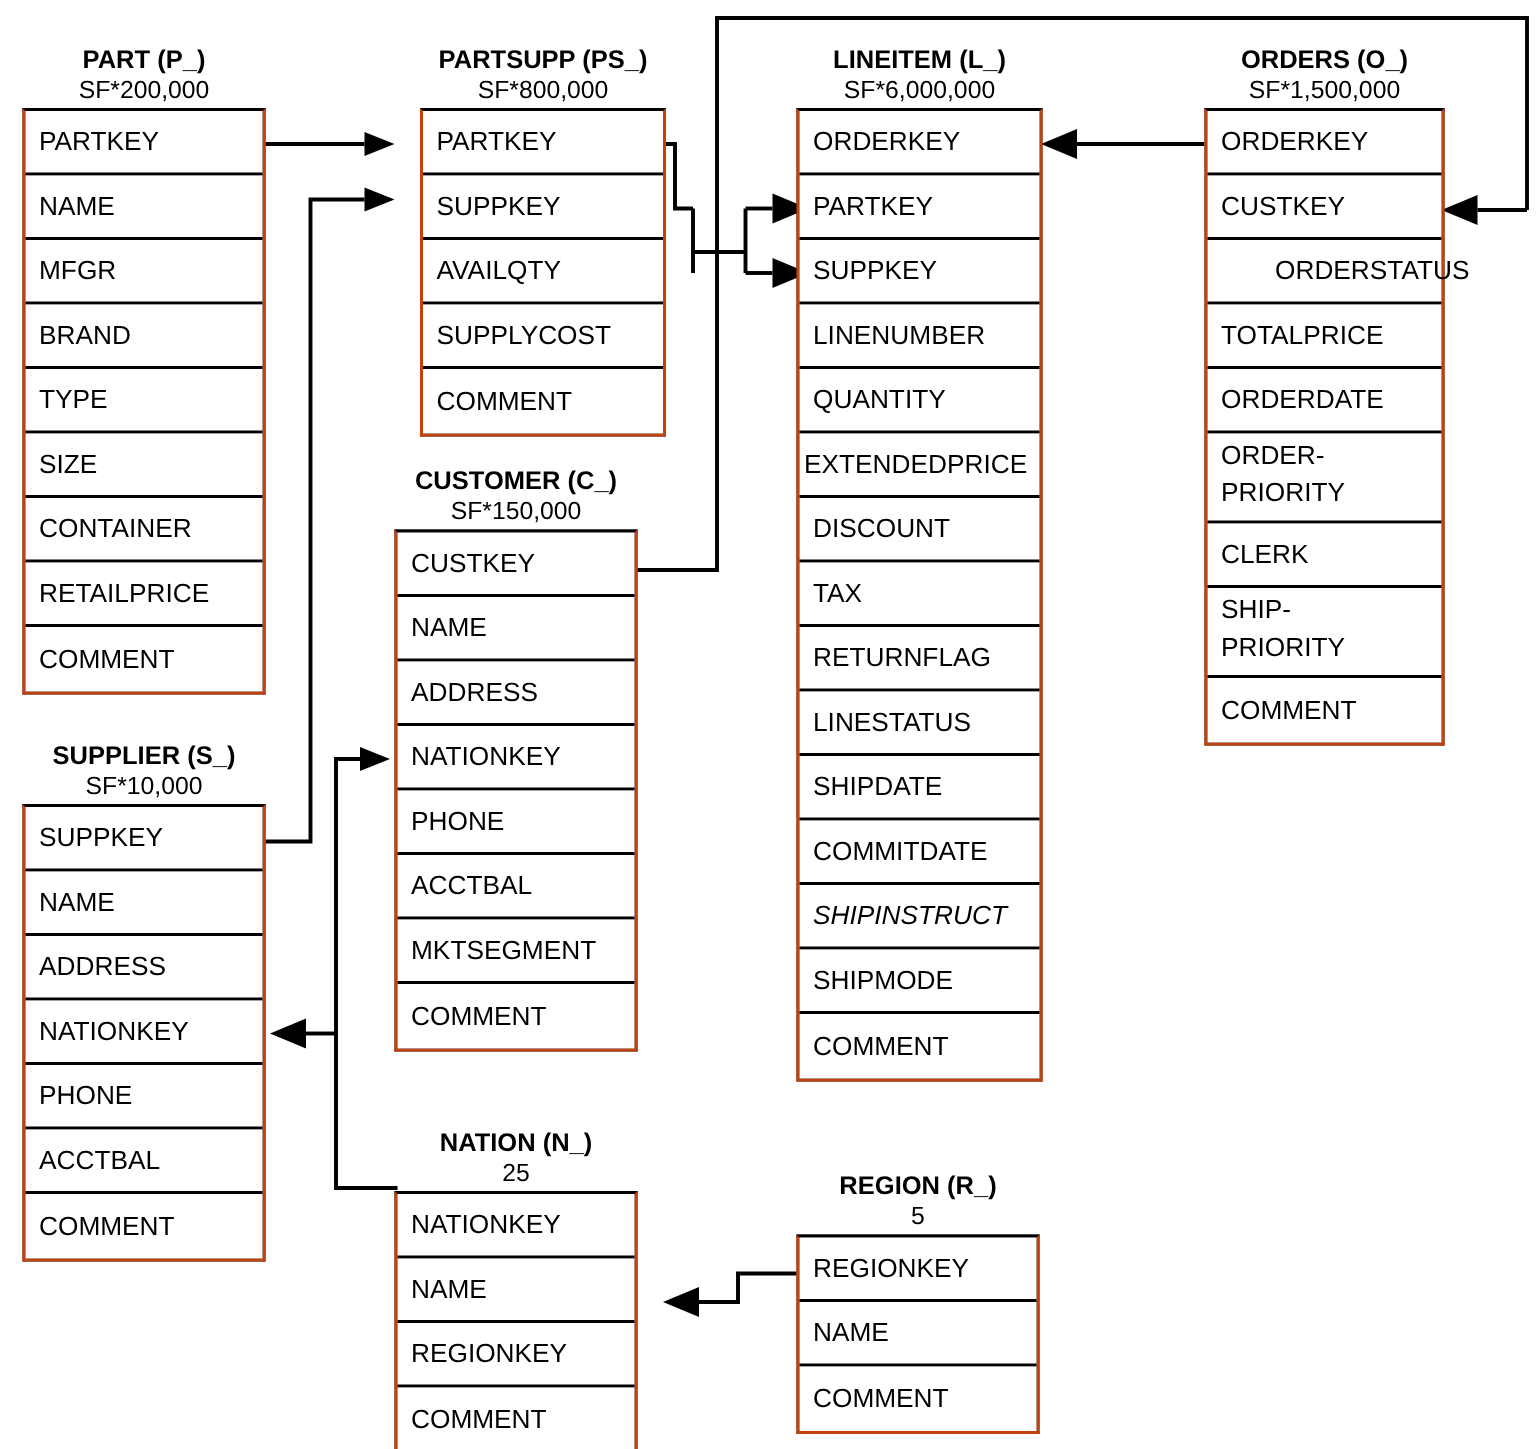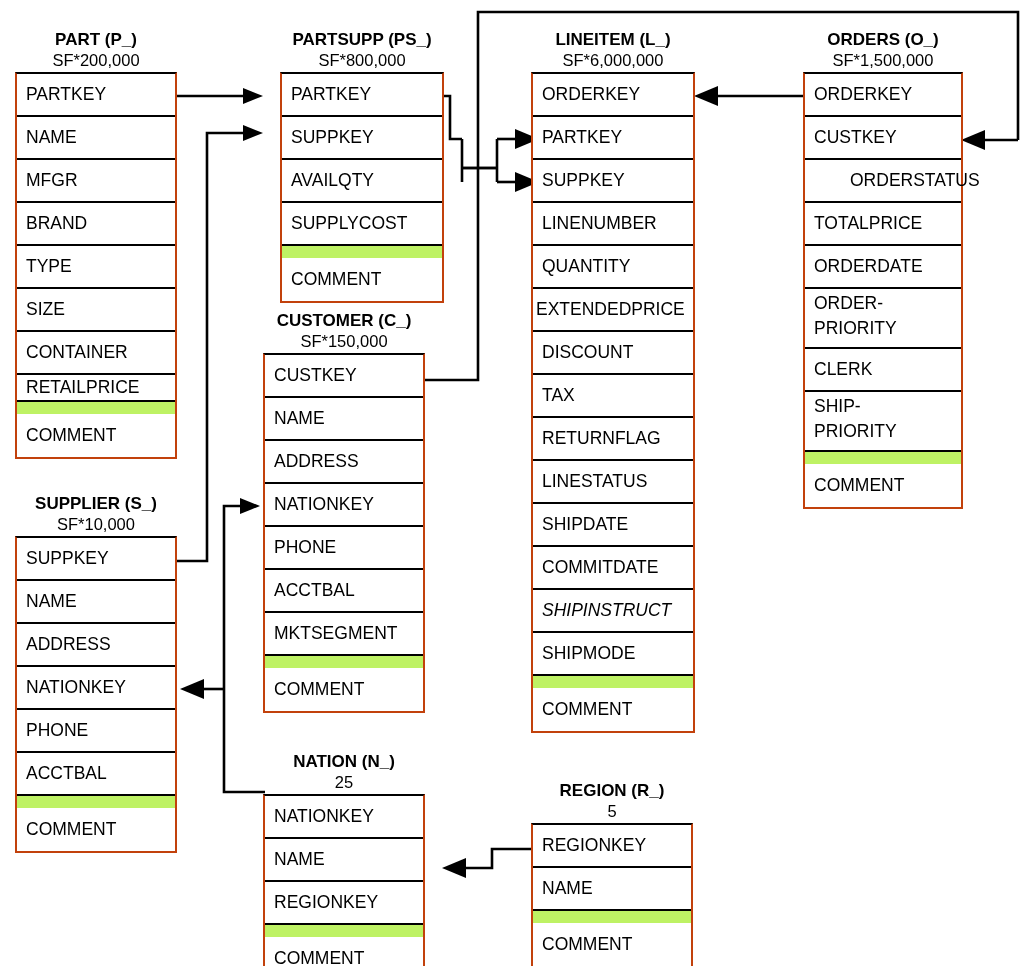--- a/index.html
+++ b/index.html
@@ -31,39 +31,38 @@
   .entity-card {
     font-size: 16.5px;
     text-align: center;
     color: #000;
     line-height: 20px;
     white-space: nowrap;
   }
   .entity-box {
     border: 2px solid #c2410c;
     border-top: 2px solid #000;
-    background: #bef264;
+    background: #0f172a;
     box-sizing: border-box;
     margin-top: 2px;
   }
   .field {
     box-sizing: border-box;
     border-bottom: 2px solid #000;
     padding-left: 9px;
     font-size: 17.5px;
     color: #000;
     display: flex;
     align-items: center;
     background: #fff;
     overflow: visible;
     white-space: nowrap;
   }
   .field:last-child {
     border-bottom: none;
-    margin-top: 12px;
   }
   .field.two-line {
     display: block;
     padding-top: 2px;
     line-height: 25px;
   }
   svg.wires {
     position: absolute;
     left: 0;
     top: 0;
@@ -142,21 +141,21 @@
     <div class="entity-title">PART (P_)</div>
     <div class="entity-card">SF*200,000</div>
     <div class="entity-box">
       <div class="field" style="height:43px;">PARTKEY</div>
       <div class="field" style="height:43px;">NAME</div>
       <div class="field" style="height:43px;">MFGR</div>
       <div class="field" style="height:43px;">BRAND</div>
       <div class="field" style="height:43px;">TYPE</div>
       <div class="field" style="height:43px;">SIZE</div>
       <div class="field" style="height:43px;">CONTAINER</div>
-      <div class="field" style="height:27px;">RETAILPRICE</div>
+      <div class="field" style="height:43px;">RETAILPRICE</div>
       <div class="field" style="height:43px;">COMMENT</div>
     </div>
   </div>
 
   <div class="entity" style="left:15px; top:494px; width:162px;">
     <div class="entity-title">SUPPLIER (S_)</div>
     <div class="entity-card">SF*10,000</div>
     <div class="entity-box">
       <div class="field" style="height:43px;">SUPPKEY</div>
       <div class="field" style="height:43px;">NAME</div>

